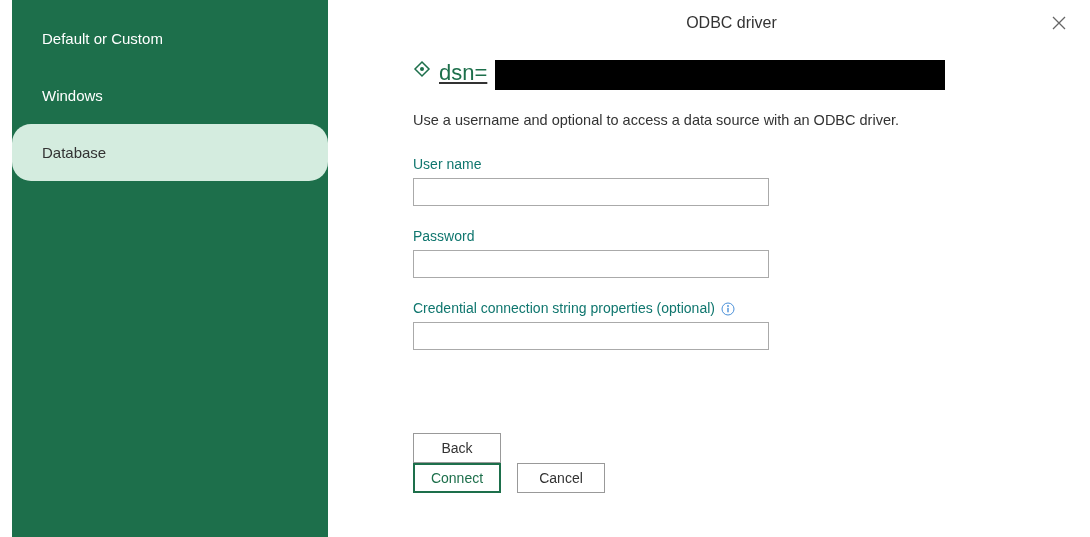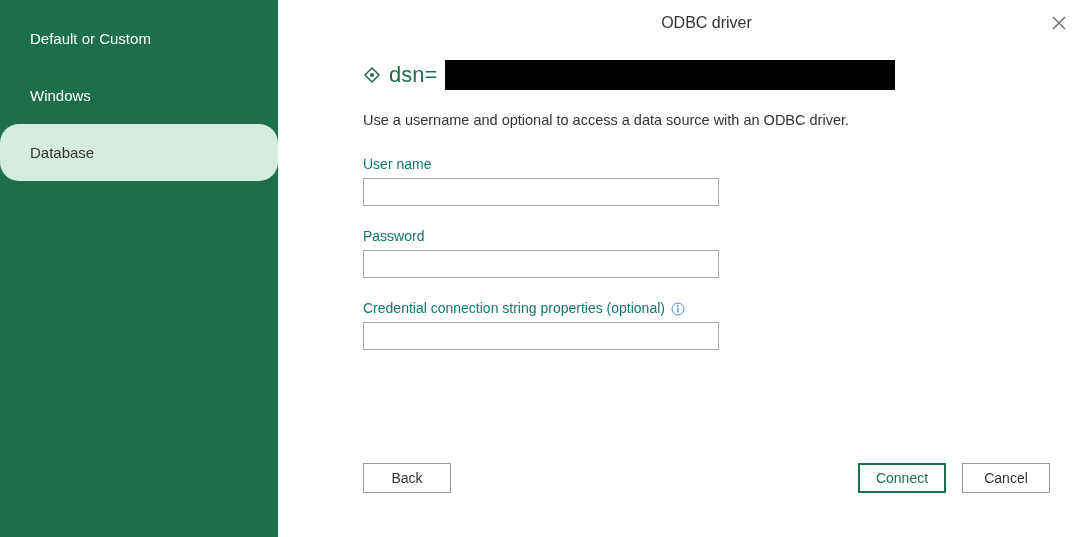--- a/index.html
+++ b/index.html
@@ -12,23 +12,24 @@
       height: 537px;
       overflow: hidden;
       position: relative;
     }
     .container {
       display: flex;
       width: 100%;
       height: 100%;
     }
     .sidebar {
-      width: 278px;
+      width: 316px;
       background: #1d6f4b;
       flex-shrink: 0;
+      margin-left: 12px;
     }
     .sidebar-item {
       padding: 20px 30px;
       color: #fff;
       font-size: 15px;
       cursor: pointer;
     }
     .sidebar-item.pad-top { padding-top: 30px; }
     .sidebar-item.selected {
       background: #d4ecdf;
@@ -54,23 +55,24 @@
     }
     .dialog-title {
       text-align: center;
       font-size: 16px;
       color: #333;
       padding: 14px 0 28px 0;
       font-weight: 400;
     }
     .dsn-row {
       display: flex;
-      align-items: center;
+      align-items: flex-start;
       gap: 8px;
       margin-bottom: 22px;
+      text-decoration: underline;
     }
     .dsn-icon {
       width: 18px;
       height: 18px;
       display: inline-flex;
       align-items: center;
       justify-content: center;
     }
     .dsn-text {
       font-size: 22px;
@@ -111,20 +113,21 @@
       align-items: center;
       justify-content: center;
     }
     .button-row {
       position: absolute;
       bottom: 44px;
       left: 40px;
       right: 40px;
       display: flex;
       justify-content: space-between;
+      flex-direction: column;
     }
     .button-row-right { display: flex; gap: 16px; }
     .btn {
       min-width: 88px;
       height: 30px;
       border: 1px solid #999;
       background: #fff;
       color: #333;
       font-size: 14px;
       cursor: pointer;

